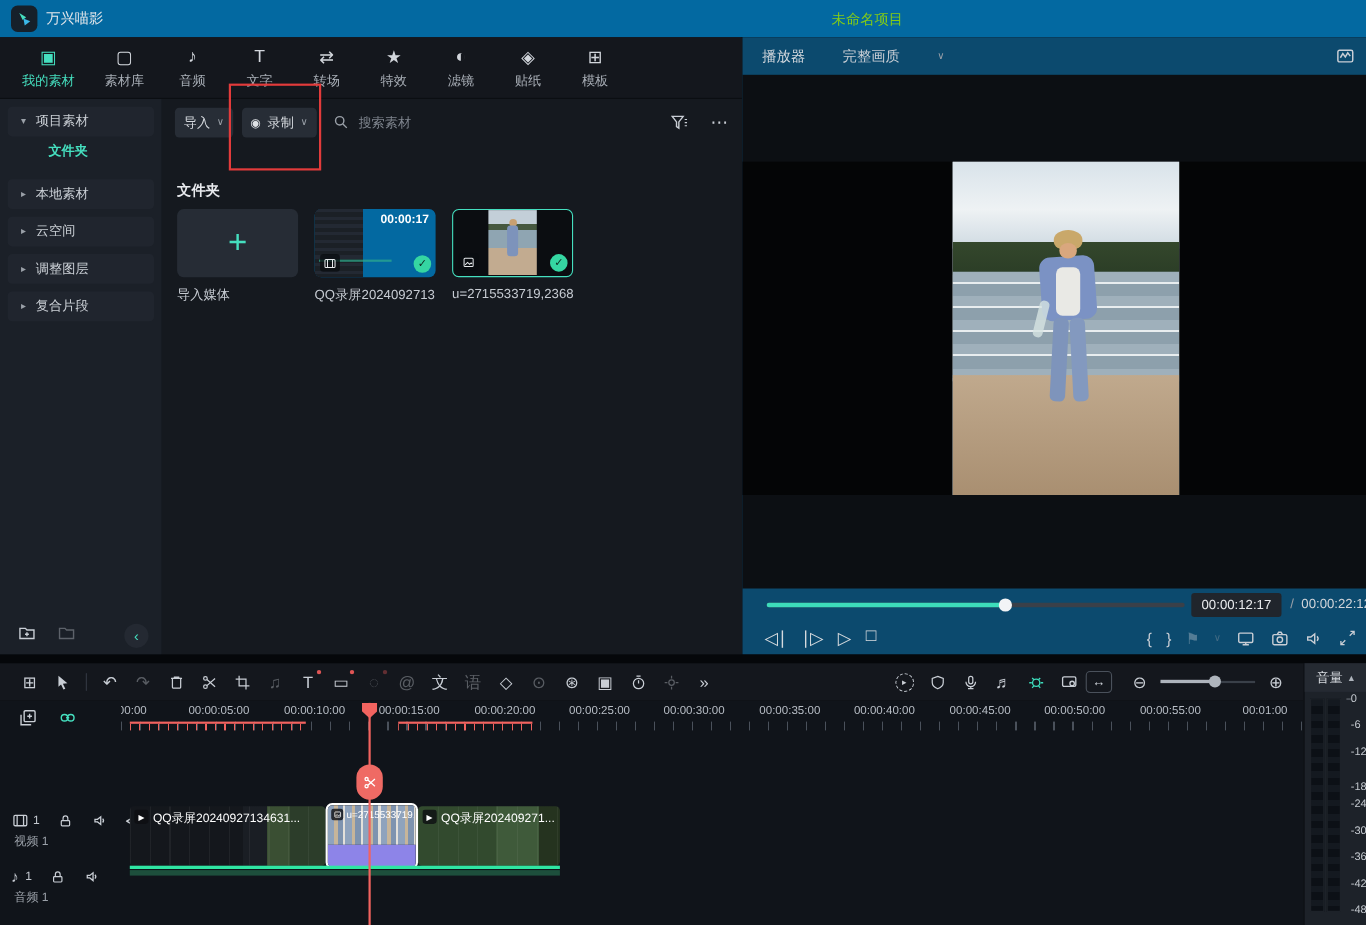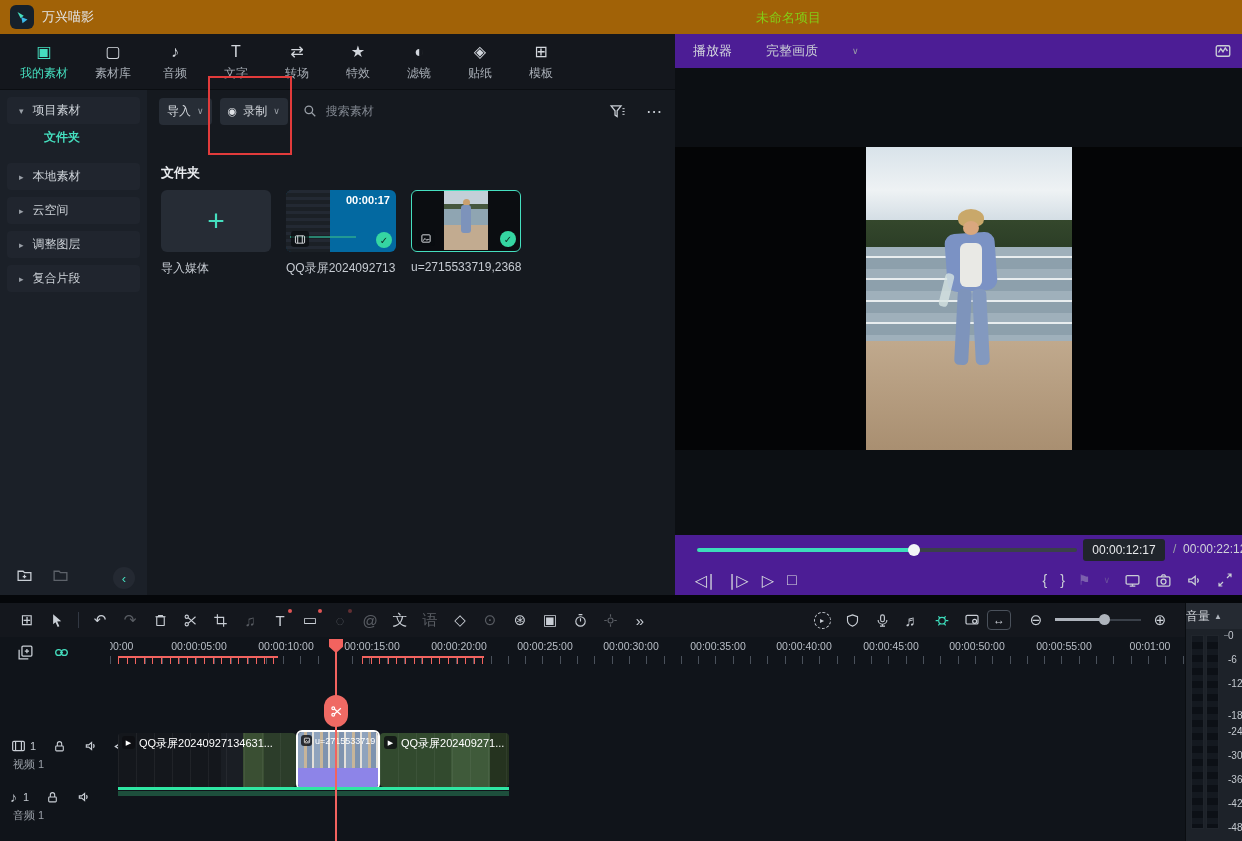--- a/index.html
+++ b/index.html
@@ -5,21 +5,21 @@
   *{margin:0;padding:0;box-sizing:border-box}
   html,body{background:#000}
   .root{position:relative;width:1242px;height:841px;background:#07090d;
         font-family:"Liberation Sans","DejaVu Sans",sans-serif;color:#cfd3d9;overflow:hidden;font-size:13px}
   .a{position:absolute}
   .dim{opacity:.38}
   .ico{display:inline-flex;align-items:center;justify-content:center;width:22px;height:22px;color:#c9ced5}
   svg{display:block}
 
   
-  .menubar{left:0;top:0;width:1242px;height:34px;background:#a16207;display:flex;align-items:center}
+  .menubar{left:0;top:0;width:1242px;height:34px;background:#0369a1;display:flex;align-items:center}
   .logo{width:24px;height:24px;margin:0 8px 0 10px;border-radius:6px;background:#16202a;
         display:flex;align-items:center;justify-content:center;color:#45dfbf;font-size:13px}
   .appname{color:#e3e6ea;margin-right:28px}
   .menus{display:flex;gap:26px;color:#ccd1d7}
   .menu-item{cursor:default}
   .proj-title{left:756px;top:9px;color:#84cc16}
 
   
   .left-panel{left:0;top:34px;width:675px;height:561px;background:#15181e;border-right:1px solid #04060a}
   .tabbar{position:absolute;left:0;top:0;width:675px;height:56px;background:#14171d;
@@ -68,21 +68,21 @@
               background:rgba(10,12,16,.75);display:flex;align-items:center;justify-content:center;color:#e6e9ec}
   .tile-image{background:#0b0d11;border:1.5px solid #45dfbf}
   .ti-photo{position:absolute;left:32px;top:0;width:44px;height:59px;
             background:linear-gradient(180deg,#c3cfd8 0 22%,#46583f 22% 30%,#8fa5b2 30% 58%,#c2ab90 58% 100%)}
   .ti-kid{position:absolute;left:17px;top:14px;width:10px;height:28px;background:#7d93bb;border-radius:3px}
   .ti-head{position:absolute;left:19px;top:8px;width:7px;height:7px;background:#c9a070;border-radius:50%}
 
   .annotation{left:208px;top:76px;width:84px;height:79px;border:2px solid #e23b3b;pointer-events:none;z-index:50}
 
   
-  .player{left:675px;top:34px;width:567px;height:561px;background:#4c1d95}
+  .player{left:675px;top:34px;width:567px;height:561px;background:#0c4a6e}
   .pl-header{position:absolute;left:0;top:0;width:567px;height:34px;display:flex;align-items:center;padding:0 12px;gap:10px}
   .pl-title{color:#d5d9de;margin-left:6px}
   .pl-quality{color:#c9ced5;margin-left:24px;display:flex;gap:34px;align-items:center;cursor:pointer}
   .viewport{position:absolute;left:0;top:34px;width:567px;height:467px;background:#0c0f13}
   .letterbox{position:absolute;left:0;top:79px;width:567px;height:303px;background:#040506}
   .photo{position:absolute;left:191px;top:79px;width:206px;height:303px;overflow:hidden;background:#cdd9e2}
   .ph-sky{position:absolute;left:0;top:0;width:100%;height:26%;background:linear-gradient(180deg,#d9e3ea,#eef2f4 55%,#cfdae2)}
   .ph-trees{position:absolute;left:0;top:24%;width:100%;height:10%;background:linear-gradient(180deg,#34472c,#2b3d26)}
   .ph-sea{position:absolute;left:0;top:33%;width:100%;height:33%;
           background:repeating-linear-gradient(180deg,#9fb0bb 0 9px,#e8edef 9px 11px,#8da0ac 11px 22px)}
@@ -156,21 +156,21 @@
   .audio-line2{position:absolute;left:118px;top:154px;width:391px;height:5px;background:#1d4f3c}
   .playhead-line{position:absolute;left:335px;top:2px;width:2px;height:202px;background:#f2635f;z-index:20}
   .playhead-cap{position:absolute;left:329px;top:2px;width:14px;height:14px;background:#f2635f;z-index:21;
                 clip-path:polygon(0 0,100% 0,100% 55%,50% 100%,0 55%)}
   .playhead-split{position:absolute;left:324px;top:58px;width:24px;height:32px;background:#ef6a64;
                   border-radius:12px;z-index:22;display:flex;align-items:center;justify-content:center;cursor:pointer}
 
   
   .volume{left:1185px;top:603px;width:57px;height:238px;background:#1d2229;border-left:1px solid #0a0d11}
   .vol-head{position:absolute;left:0;top:0;width:57px;height:26px;background:#252a32;display:flex;
-            align-items:center;gap:4px;font-size:12px;color:#d5d9de;cursor:pointer}
+            align-items:center;justify-content:center;gap:4px;font-size:12px;color:#d5d9de;cursor:pointer}
   .vol-up{font-size:8px;color:#aeb4bc}
   .vbar{position:absolute;top:32px;height:194px;width:13px;background:#0c1016;border:1px solid #20252c;
         background-image:repeating-linear-gradient(180deg,#141920 0 6px,#0c1016 6px 13px)}
   .vscale{position:absolute;left:40px;top:27px;width:17px;height:200px;font-size:10px;color:#c3c8ce}
   .vscale span{position:absolute;left:2px}
   .vtick{position:absolute;left:-4px;width:4px;height:1px;background:#6a7078}
 </style>
 </head>
 <body>
 

